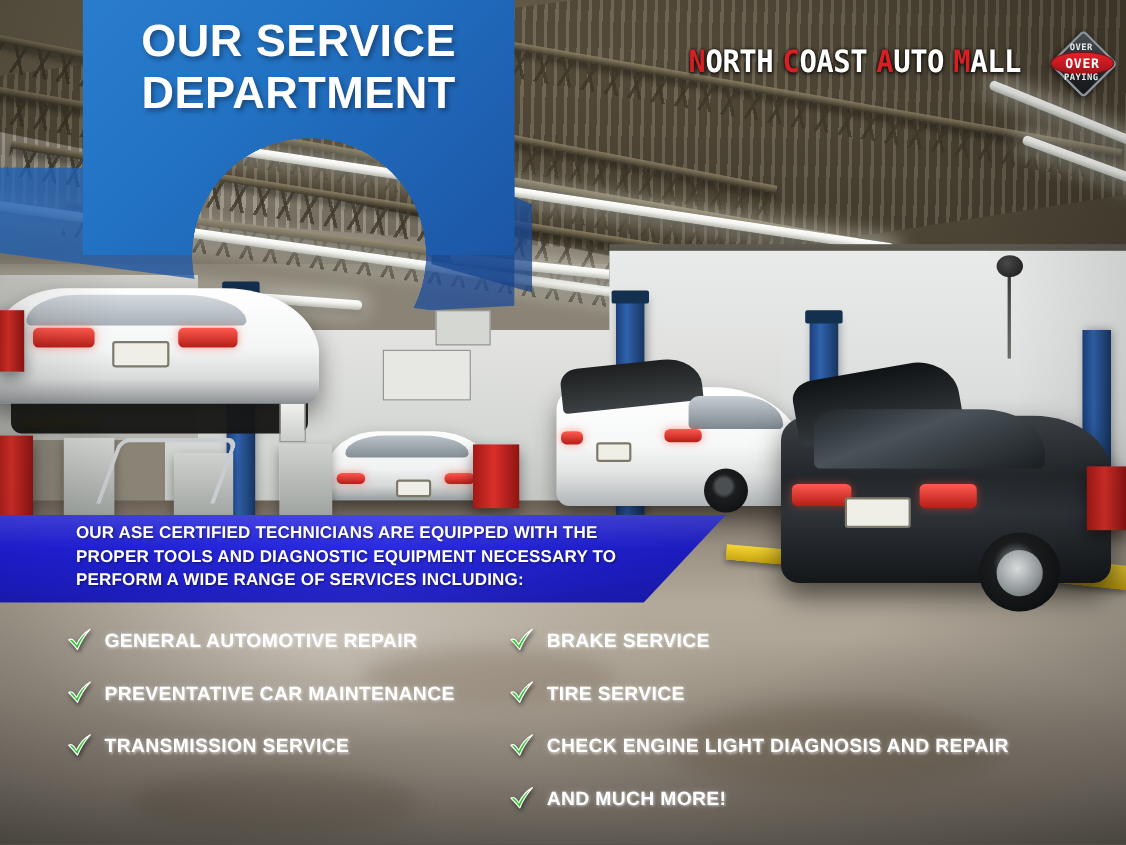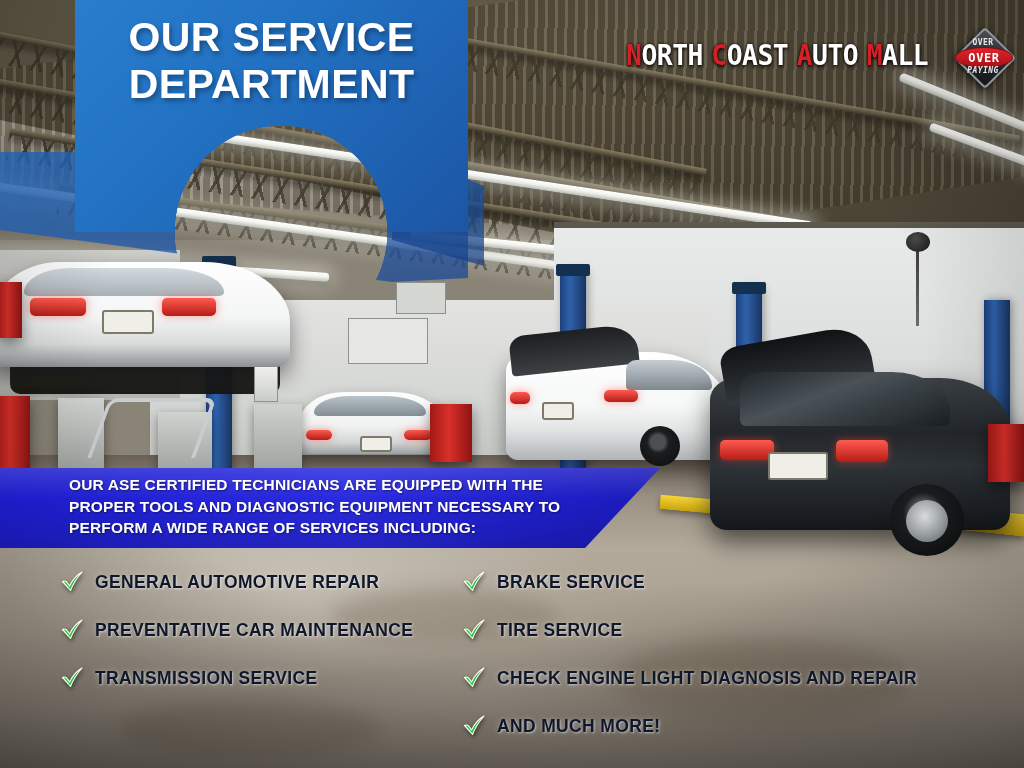--- a/index.html
+++ b/index.html
@@ -250,21 +250,21 @@
     border:2px solid #8d949b;
     border-radius:4px;
     box-shadow:0 2px 6px rgba(0,0,0,.7);
   }
   .badge .b-top,.badge .b-bot{
     position:absolute;left:0;width:58px;text-align:center;
     font-family:"DejaVu Sans Mono", monospace;font-weight:bold;
     font-size:8px;color:#e7e9ea;letter-spacing:.4px;z-index:3;
   }
   .badge .b-top{top:11px;}
-  .badge .b-bot{top:39px;font-style:italic;}
+  .badge .b-bot{top:39px;}
   .badge .oval{
     position:absolute;left:1px;top:20px;width:56px;height:19px;
     background:linear-gradient(180deg,#e4222a,#a5121a);
     border-radius:50%;
     border:1px solid #7d0d13;
     z-index:2;
     display:flex;align-items:center;justify-content:center;
   }
   .badge .oval span{
     font-family:"DejaVu Sans Mono", monospace;font-weight:bold;
@@ -297,21 +297,21 @@
   .svc-col.left{left:60px;top:558px;}
   .svc-col.right{left:462px;top:558px;}
   .svc-item{
     display:flex;align-items:center;height:48px;gap:11px;
   }
   .check{
     flex:0 0 24px;width:24px;height:24px;position:relative;
     filter:drop-shadow(1px 2px 2px rgba(0,0,0,.55));
   }
   .svc-label{
-    font-weight:bold;font-size:17.5px;color:#0f172a;
+    font-weight:bold;font-size:17.5px;color:#ffffff;
     letter-spacing:.35px;white-space:nowrap;
     text-shadow:1px 1px 2px rgba(255,255,255,.45), 0 0 6px rgba(255,255,255,.35);
   }
 </style>
 </head>
 <body>
 
 <div id="stage">
 
   <div class="photo">

